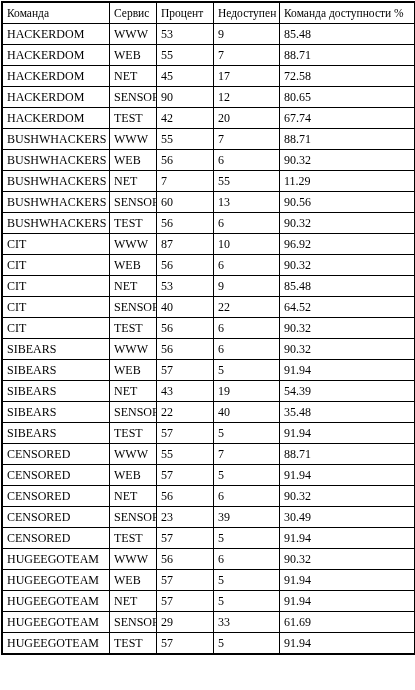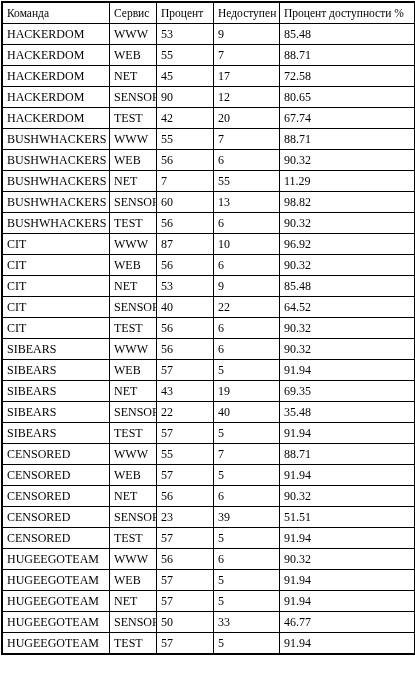--- a/index.html
+++ b/index.html
@@ -73,21 +73,21 @@
       <col class="c-up">
       <col class="c-down">
       <col class="c-pct">
     </colgroup>
     <thead>
       <tr>
         <th>Команда</th>
         <th>Сервис</th>
         <th>Процент</th>
         <th>Недоступен</th>
-        <th>Процент доступности %</th>
+        <th>Команда доступности %</th>
       </tr>
     </thead>
     <tbody id="scoreboard-body">
         <tr>
           <td class="bg-green-b">HACKERDOM</td>
           <td class="bg-green-b">WWW</td>
           <td class="bg-green-b">53</td>
           <td class="bg-green-b">9</td>
           <td class="bg-green-b pct">85.48</td>
         </tr>
@@ -138,21 +138,21 @@
           <td class="bg-red">NET</td>
           <td class="bg-red">7</td>
           <td class="bg-red">55</td>
           <td class="bg-red pct">11.29</td>
         </tr>
         <tr>
           <td class="bg-tan">BUSHWHACKERS</td>
           <td class="bg-tan">SENSORS</td>
           <td class="bg-tan">60</td>
           <td class="bg-tan">13</td>
-          <td class="bg-tan pct">98.82</td>
+          <td class="bg-tan pct">90.56</td>
         </tr>
         <tr>
           <td class="bg-green-a">BUSHWHACKERS</td>
           <td class="bg-green-a">TEST</td>
           <td class="bg-green-a">56</td>
           <td class="bg-green-a">6</td>
           <td class="bg-green-a pct">90.32</td>
         </tr>
         <tr>
           <td class="bg-tan">CIT</td>
@@ -201,21 +201,21 @@
           <td class="bg-green-a">WEB</td>
           <td class="bg-green-a">57</td>
           <td class="bg-green-a">5</td>
           <td class="bg-green-a pct">91.94</td>
         </tr>
         <tr>
           <td class="bg-peach">SIBEARS</td>
           <td class="bg-peach">NET</td>
           <td class="bg-peach">43</td>
           <td class="bg-peach">19</td>
-          <td class="bg-peach pct">69.35</td>
+          <td class="bg-peach pct">54.39</td>
         </tr>
         <tr>
           <td class="bg-red">SIBEARS</td>
           <td class="bg-red">SENSORS</td>
           <td class="bg-red">22</td>
           <td class="bg-red">40</td>
           <td class="bg-red pct">35.48</td>
         </tr>
         <tr>
           <td class="bg-green-a">SIBEARS</td>
@@ -243,21 +243,21 @@
           <td class="bg-green-a">NET</td>
           <td class="bg-green-a">56</td>
           <td class="bg-green-a">6</td>
           <td class="bg-green-a pct">90.32</td>
         </tr>
         <tr>
           <td class="bg-red">CENSORED</td>
           <td class="bg-red">SENSORS</td>
           <td class="bg-red">23</td>
           <td class="bg-red">39</td>
-          <td class="bg-red pct">51.51</td>
+          <td class="bg-red pct">30.49</td>
         </tr>
         <tr>
           <td class="bg-green-a">CENSORED</td>
           <td class="bg-green-a">TEST</td>
           <td class="bg-green-a">57</td>
           <td class="bg-green-a">5</td>
           <td class="bg-green-a pct">91.94</td>
         </tr>
         <tr>
           <td class="bg-green-a">HUGEEGOTEAM</td>
@@ -276,23 +276,23 @@
         <tr>
           <td class="bg-green-a">HUGEEGOTEAM</td>
           <td class="bg-green-a">NET</td>
           <td class="bg-green-a">57</td>
           <td class="bg-green-a">5</td>
           <td class="bg-green-a pct">91.94</td>
         </tr>
         <tr>
           <td class="bg-red">HUGEEGOTEAM</td>
           <td class="bg-red">SENSORS</td>
-          <td class="bg-red">50</td>
+          <td class="bg-red">29</td>
           <td class="bg-red">33</td>
-          <td class="bg-red pct">46.77</td>
+          <td class="bg-red pct">61.69</td>
         </tr>
         <tr>
           <td class="bg-green-a">HUGEEGOTEAM</td>
           <td class="bg-green-a">TEST</td>
           <td class="bg-green-a">57</td>
           <td class="bg-green-a">5</td>
           <td class="bg-green-a pct">91.94</td>
         </tr>
       </tbody>
   </table>

